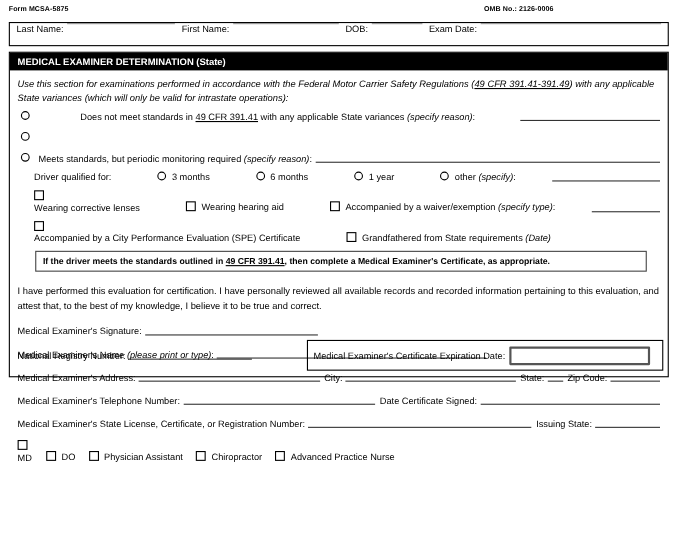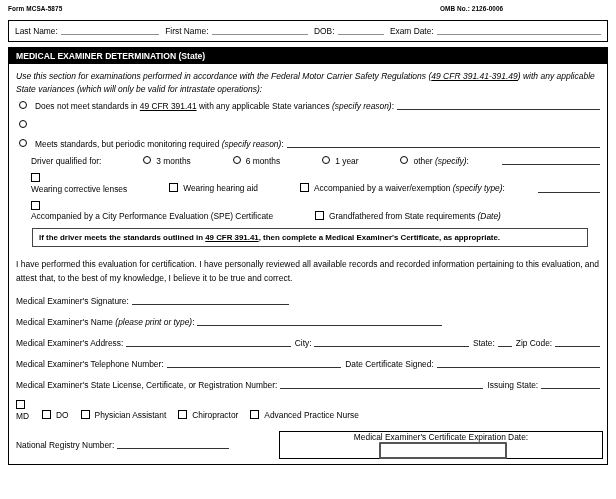--- a/index.html
+++ b/index.html
@@ -4,57 +4,57 @@
 <style>
   html,body{margin:0;padding:0;background:#fff;}
   body{width:616px;height:499px;position:relative;overflow:hidden;
        font-family:"Liberation Sans","DejaVu Sans",sans-serif;color:#000;font-size:8.4px;}
   .topmeta{position:absolute;top:5px;font-size:6.4px;font-weight:bold;letter-spacing:.1px;}
   #formnum{left:8px;}
   #omb{left:440px;}
 
   
   .namebar{position:absolute;left:8px;right:8px;top:20px;height:22px;border:1px solid #000;
-           box-sizing:border-box;display:flex;align-items:flex-end;padding:0 6px 5px 6px;white-space:nowrap;}
+           box-sizing:border-box;display:flex;align-items:flex-start;padding:0 6px 5px 6px;white-space:nowrap;}
   .namebar .lbl{margin-left:6px;}
   .namebar .lbl:first-child{margin-left:0;}
   .nfill{border-bottom:1.5px solid #8f8f8f;height:0;margin:0 0 1px 3px;}
   .f-last{flex:1.06;}.f-first{flex:1.04;}.f-dob{flex:.5;}.f-exam{flex:1.77;}
 
   
-  .mainbox{position:absolute;left:8px;right:8px;top:47px;height:418px;border:1.6px solid #000;
+  .mainbox{position:absolute;left:8px;right:8px;top:47px;height:296px;border:1.6px solid #000;
            box-sizing:border-box;background:#fff;}
   .secheader{background:#000;color:#fff;font-weight:bold;font-size:8.6px;padding:3px 0 3px 7px;}
   .content{padding:0 7px;}
 
   .row{display:flex;align-items:flex-end;white-space:nowrap;}
   .fill{flex:1;border-bottom:1px solid #333;height:0;margin:0 0 1px 3px;}
   .u{display:inline-block;border-bottom:1px solid #333;height:0;margin:0 0 1px 3px;}
   .radio{width:6px;height:6px;border:1px solid #000;border-radius:50%;flex:none;margin:0 8px 2px 3px;background:#fff;}
   .radio.inline{display:inline-block;margin:0 5px 1px 0;}
   .cbx{width:7px;height:7px;border:1px solid #000;flex:none;margin:0 5px 1.5px 0;background:#fff;}
   .hint{font-style:italic;}
   .cfr{text-decoration:underline;}
   .grp{display:flex;margin-left:12px;}
   .grp.first{margin-left:0;flex-direction:column;}
 
   .intro{margin-top:6px;font-style:italic;line-height:12.5px;font-size:8.5px;}
-  .mt6{margin-top:6px;}.mt7{margin-top:7px;gap:30px;}.mt9{margin-top:9px;}
+  .mt6{margin-top:6px;gap:38px;}.mt7{margin-top:7px;gap:30px;}.mt9{margin-top:9px;}
   .mt10{margin-top:10px;}.mt11{margin-top:11px;}
   .indent{margin-left:15px;}
 
   .instrbox{margin:7px 12px 0 16px;border:1px solid #444;padding:4px 6px;
             font-weight:bold;font-size:7.9px;white-space:nowrap;}
   .cert{margin-top:10px;line-height:14px;font-size:8.5px;}
 
   .bottomrow{position:absolute;left:7px;right:4px;bottom:5px;display:flex;
              align-items:center;justify-content:space-between;}
   .regwrap{display:flex;align-items:flex-end;white-space:nowrap;}
   .expbox{border:1.5px solid #000;box-sizing:border-box;width:324px;height:28px;
-          display:flex;align-items:center;padding:0 5px;white-space:nowrap;flex-direction:column;}
+          display:flex;align-items:center;padding:0 5px;white-space:nowrap;}
   .expinput{width:124px;height:13px;border:2px solid #555;border-radius:1px;margin-left:4px;flex:none;background:#fff;}
 </style>
 </head>
 <body>
 
 <div class="topmeta" id="formnum">Form MCSA-5875</div>
 <div class="topmeta" id="omb">OMB No.: 2126-0006</div>
 
 <div class="namebar">
   <span class="lbl">Last Name:</span>

